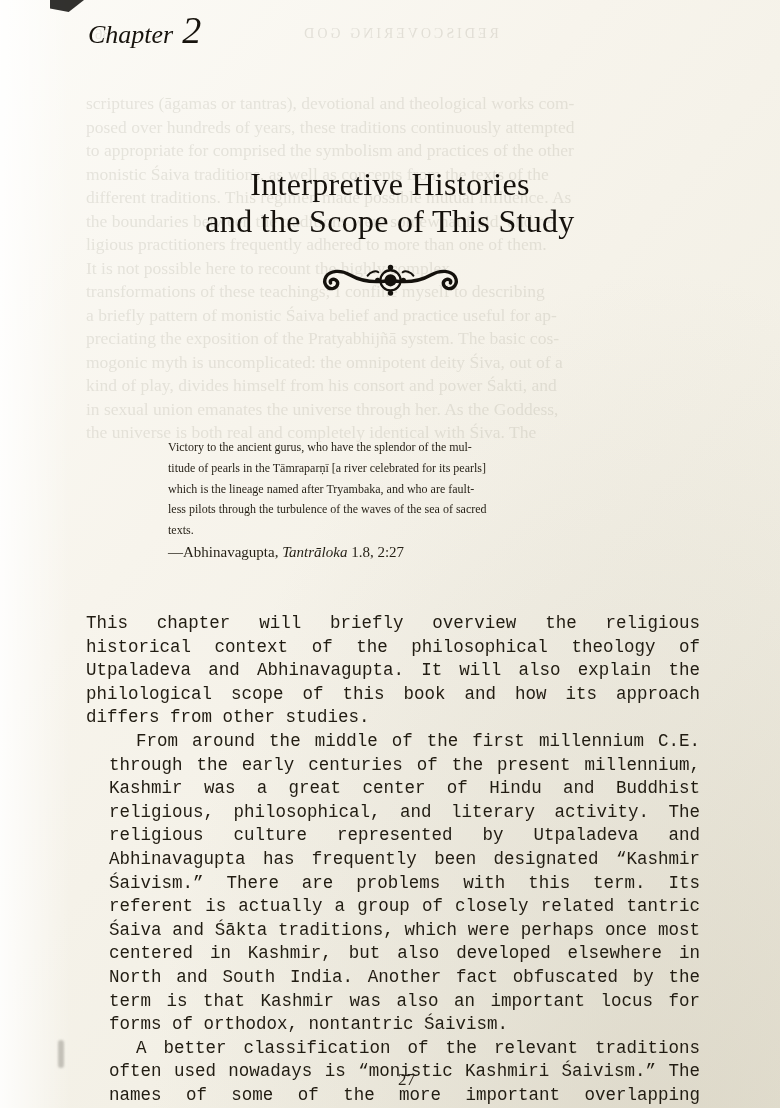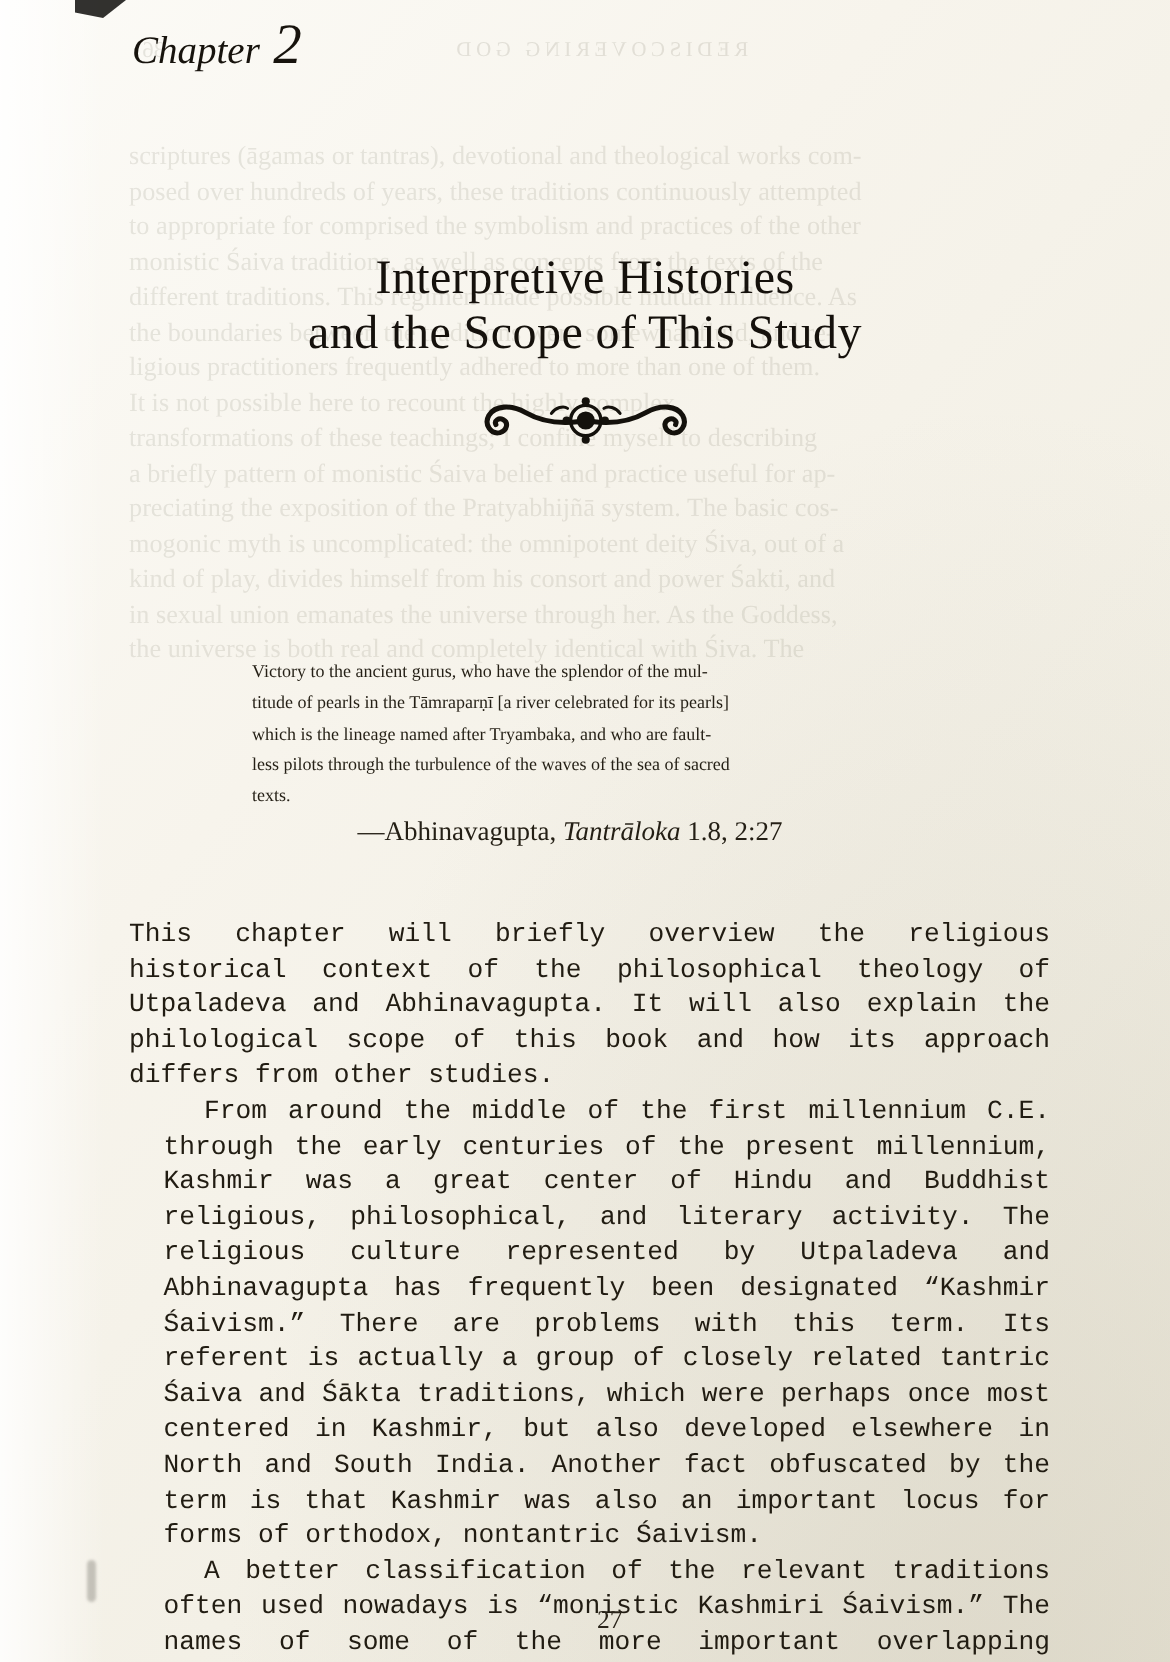--- a/index.html
+++ b/index.html
@@ -119,24 +119,24 @@
     top: 437px;
     left: 168px;
     width: 456px;
     font-size: 12px;
     line-height: 20.8px;
     color: #241f15;
   }
   .quote-attribution {
     position: absolute;
     top: 544px;
-    left: 152px;
+    left: 168px;
     width: 456px;
-    text-align: center;
-    font-size: 18px;
+    text-align: left;
+    font-size: 15px;
     color: #241f15;
   }
   .quote-attribution .work { font-style: italic; }
   
   .body-text {
     position: absolute;
     top: 612px;
     left: 86px;
     width: 614px;
     font-size: 17.5px;

